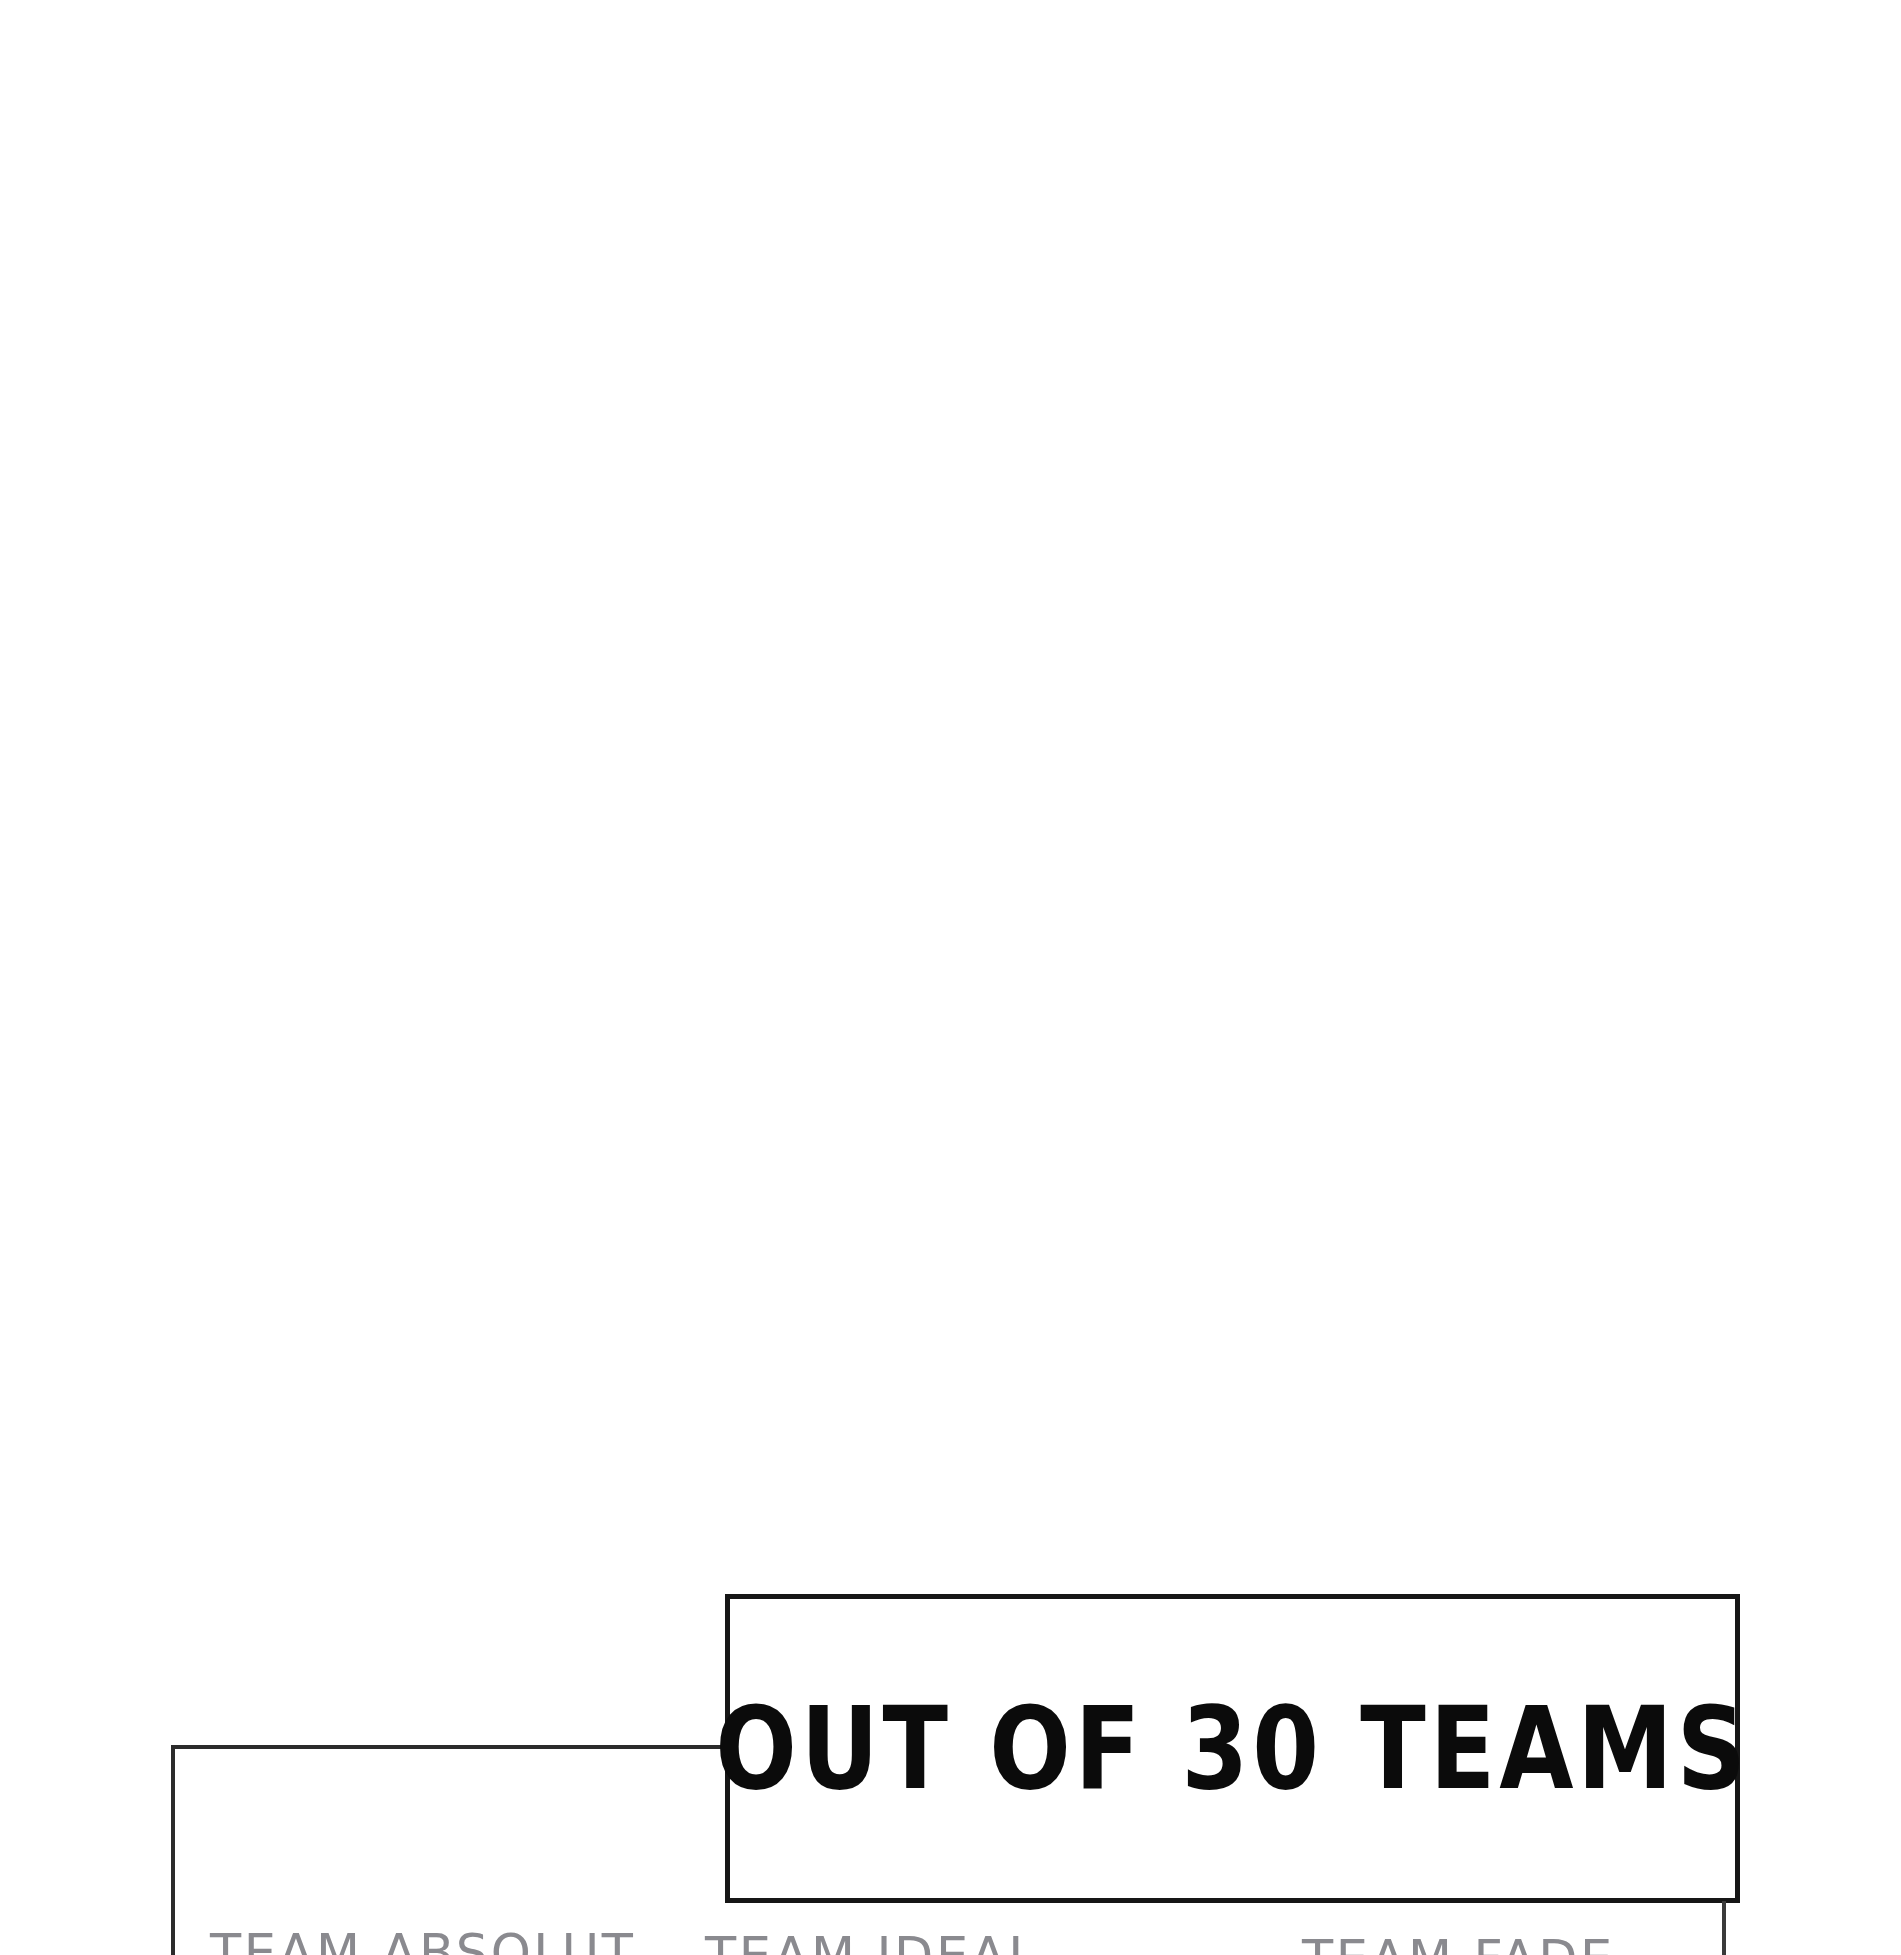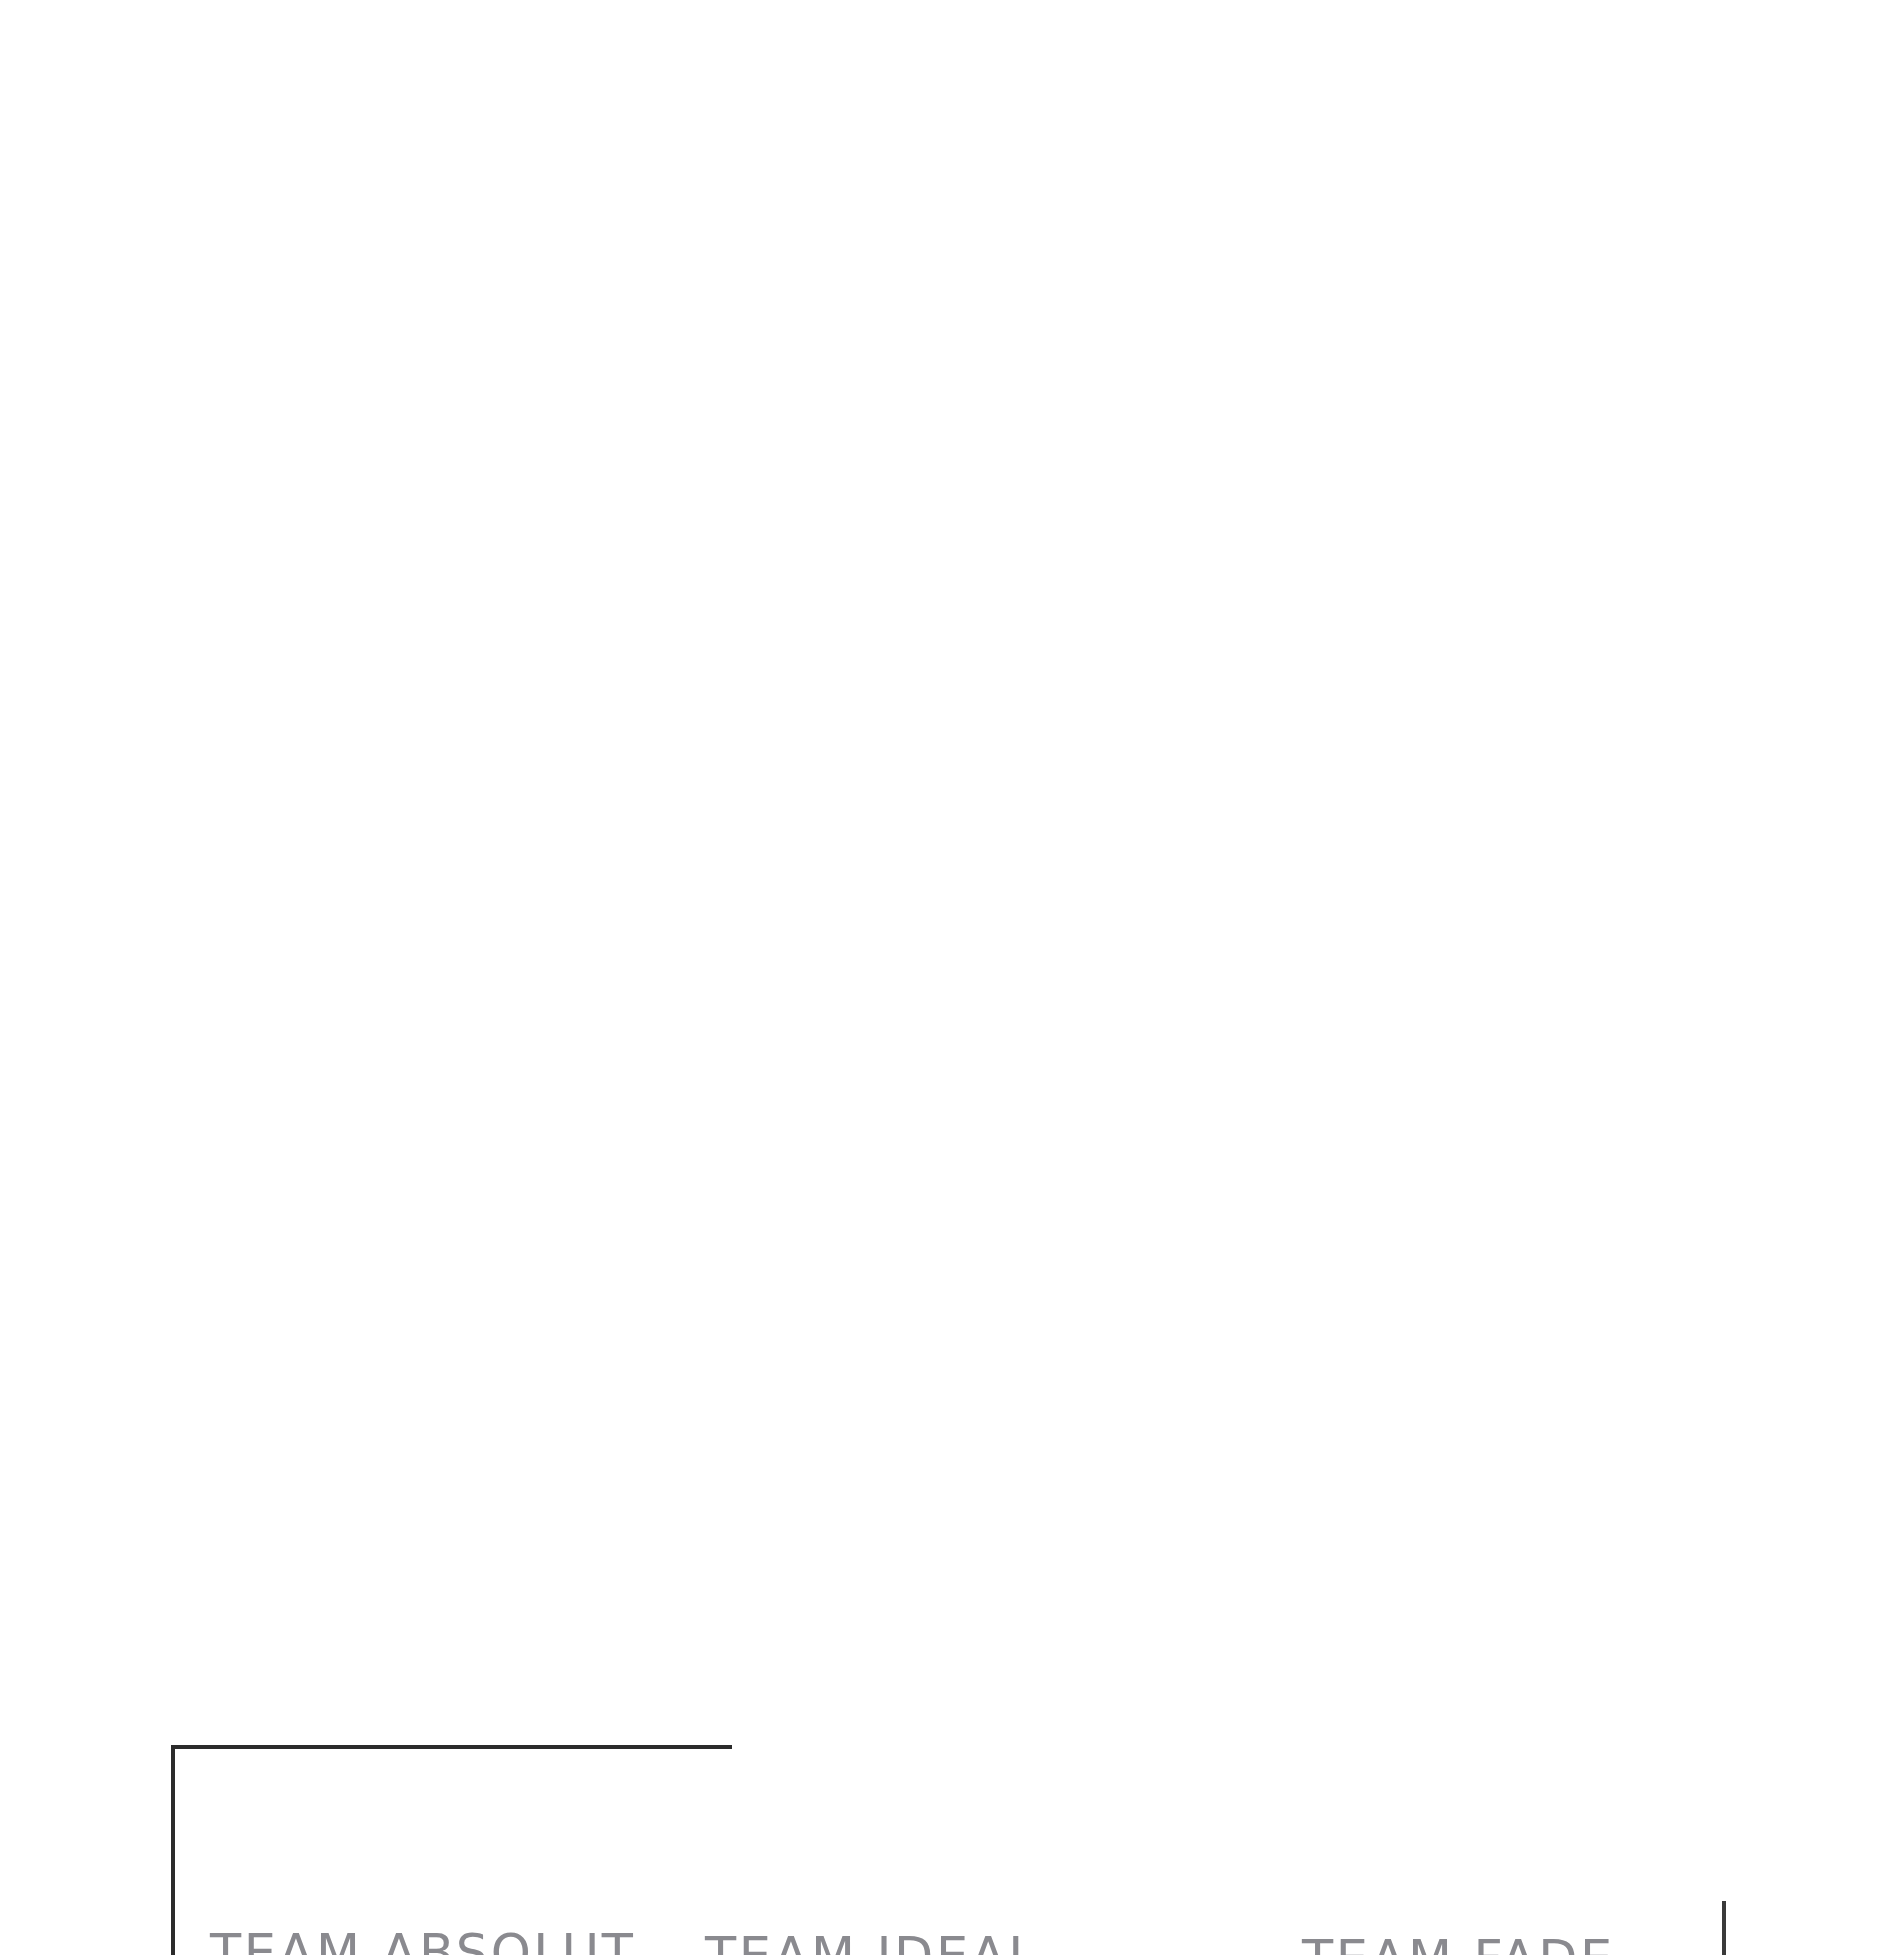--- a/index.html
+++ b/index.html
@@ -98,20 +98,23 @@
 </style>
 </head>
 <body>
 
 <div id="page">
 
   <div class="panel-whitespace"></div>
 
   <div class="lower-frame"></div>
 
+  <div class="dialogue-box">
+    <span class="dialogue-text">OUT OF 30 TEAMS</span>
+  </div>
 
   <div class="tail-line"></div>
 
   <div class="team-label absolut">TEAM ABSOLUT</div>
 
   <div class="team-label ideal">TEAM IDEAL</div>
 
   <div class="team-label fade">TEAM FADE</div>
 
 </div>

